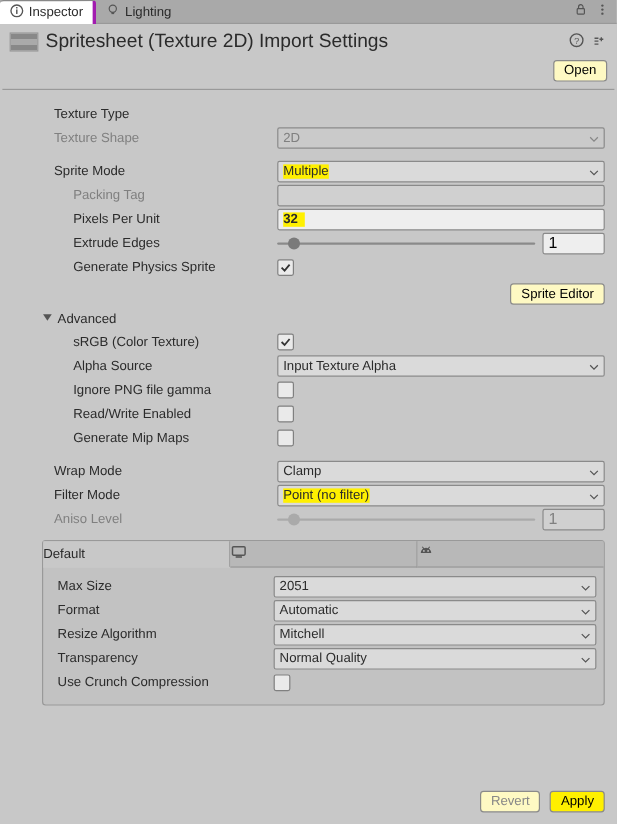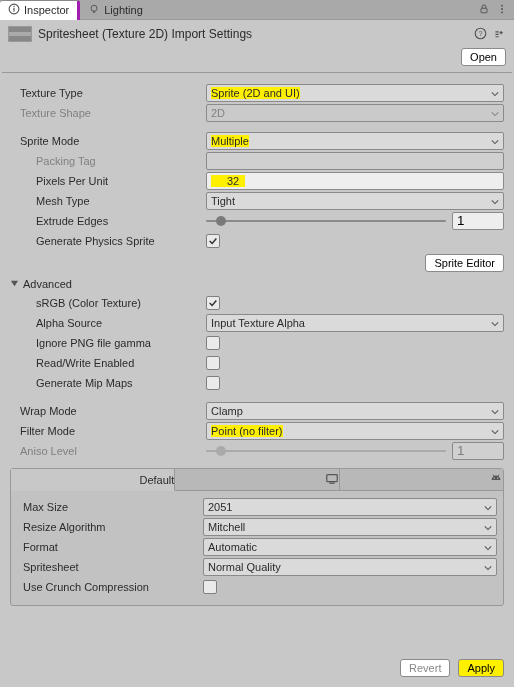--- a/index.html
+++ b/index.html
@@ -14,25 +14,25 @@
   .tabs .spacer { flex: 1; }
   .tab-icons { display: flex; gap: 6px; padding-right: 6px; }
   .tab-icons svg { width: 12px; height: 12px; }
 
   
   .header { display: flex; align-items: center; padding: 6px 8px; gap: 6px; }
   .hicons { margin-left: auto; display: flex; gap: 6px; align-items: center; }
   .hicons svg { width: 13px; height: 13px; }
   .header .thumb { width: 24px; height: 16px; background: linear-gradient(#888 0 33%, #aaa 33% 66%, #888 66% 100%); border:1px solid #999; }
   .openrow { display:flex; justify-content:flex-end; padding: 0 8px 6px 8px; }
-  .btn { background:#ffffff; border:1px solid #8a8a8a; border-radius:3px; padding:2px 8px; font-size:11px; }
+  .btn { background:#fef9c3; border:1px solid #8a8a8a; border-radius:3px; padding:2px 8px; font-size:11px; }
   .hl { background: #fff000; }
 
   
-  .body { flex:1; padding: 2px 10px 10px 10px; overflow:auto; }
+  .body { flex:1; padding: 2px 10px 10px 10px; overflow:auto;margin-left:25px; }
   .row { display:flex; align-items:center; min-height:19px; margin-bottom:1px; }
   .row .lbl { width: 196px; padding-left: 10px; }
   .row .lbl.ind1 { padding-left: 26px; }
   .row .lbl.ind2 { padding-left: 26px; }
   .row .ctrl { flex:1; position:relative; }
   .disabled { color: #808080; }
   .sep { height: 8px; }
 
   .dd { position:relative; height:18px; background:#dadada; border:1px solid #8a8a8a; border-radius:2px; padding:1px 18px 1px 4px; display:flex; align-items:center; }
   .dd.dis { background:#cacaca; color:#808080; }
@@ -55,21 +55,21 @@
   .slider.dis .knob { background:#aaa; }
 
   .foldout { display:flex; align-items:flex-end; gap:4px; margin: 6px 0 3px 0; }
   .foldout svg { width:9px; height:9px; }
 
   .right { display:flex; justify-content:flex-end; gap:6px; margin:4px 0; }
 
   
   .pbox { border:1px solid #999; border-radius:3px; margin-top:8px; background:#c2c2c2; }
   .ptabs { display:flex; height:22px; }
-  .ptab { flex:1; display:flex; align-items:center; justify-content:flex-end; border-right:1px solid #999; border-bottom:1px solid #999; background:#b8b8b8; }
+  .ptab { flex:1; display:flex; align-items:center; justify-content:flex-start; border-right:1px solid #999; border-bottom:1px solid #999; background:#b8b8b8; }
   .ptab:last-child { border-right:none; }
   .ptab.active { background:#c8c8c8; border-bottom:1px solid #c8c8c8; }
   .ptab svg { width:14px; height:14px; }
   .pbody { padding:6px 6px 8px 6px; }
   .pbody .row .lbl { width:186px; padding-left:6px; }
 
   .footer { display:flex; justify-content:flex-end; gap:8px; padding:6px 10px 10px 10px; }
 </style>
 </head>
 <body>
@@ -101,21 +101,21 @@
       <span><svg viewBox="0 0 16 16">
             <circle cx="8" cy="3.5" r="1.3" fill="#555"></circle>
             <circle cx="8" cy="8" r="1.3" fill="#555"></circle>
             <circle cx="8" cy="12.5" r="1.3" fill="#555"></circle>
           </svg></span>
     </div>
   </div>
 
   <div class="header">
     <div class="thumb"></div>
-    <div style="font-size:12px;">Spritesheet (Texture 2D) Import Settings</div>
+    <div style="font-size:16px;">Spritesheet (Texture 2D) Import Settings</div>
     <div class="hicons">
       <span><svg viewBox="0 0 16 16">
             <circle cx="8" cy="8" r="6.5" fill="none" stroke="#555" stroke-width="1.4"></circle>
             <text x="8" y="11.5" text-anchor="middle" font-size="9" fill="#555">?</text>
           </svg></span>
       <span><svg viewBox="0 0 16 16">
             <path d="M3 6h4M3 9h4M3 12h4" stroke="#555" stroke-width="1.4"></path>
             <path d="M10 5v4M8 7h4" stroke="#555" stroke-width="1.4"></path>
           </svg></span>
     </div>
@@ -125,30 +125,20 @@
   </div>
 
   <div style="height:1px;background:#999;margin:0 2px;"></div>
 
   <div class="body">
 
     <div class="sep"></div>
 
     <div class="row">
       <div class="lbl">Texture Type</div>
-      <div class="ctrl">
-          <div class="dd">
-            <span class="hl">Sprite (2D and UI)</span>
-            <span class="arr">
-              <svg viewBox="0 0 10 10">
-                <path d="M1 3 L5 7 L9 3" fill="none" stroke="#555" stroke-width="1.3"></path>
-              </svg>
-            </span>
-          </div>
-        </div>
     </div>
 
     <div class="row">
       <div class="lbl disabled">Texture Shape</div>
       <div class="ctrl">
           <div class="dd dis">
             <span>2D</span>
             <span class="arr">
               <svg viewBox="0 0 10 10">
                 <path d="M1 3 L5 7 L9 3" fill="none" stroke="#888" stroke-width="1.3"></path>
@@ -176,38 +166,25 @@
 
     <div class="row">
       <div class="lbl ind1 disabled">Packing Tag</div>
       <div class="ctrl"><input class="txt dis" readonly="" style=""></div>
     </div>
 
     <div class="row">
       <div class="lbl ind1">Pixels Per Unit</div>
       <div class="ctrl">
           <div class="txt" style="display:flex;align-items:center;">
-            <span class="hl" style="padding:0 6px 0 16px;">32</span>
-          </div>
-        </div>
-    </div>
-
-    <div class="row">
-      <div class="lbl ind1">Mesh Type</div>
-      <div class="ctrl">
-          <div class="dd">
-            <span>Tight</span>
-            <span class="arr">
-              <svg viewBox="0 0 10 10">
-                <path d="M1 3 L5 7 L9 3" fill="none" stroke="#555" stroke-width="1.3"></path>
-              </svg>
-            </span>
-          </div>
-        </div>
-    </div>
+            <span class="hl" style="padding:0 6px 0 0;font-weight:bold;">32</span>
+          </div>
+        </div>
+    </div>
+
 
     <div class="row">
       <div class="lbl ind1">Extrude Edges</div>
       <div class="ctrl">
           <div class="slider">
             <div class="track">
               <div class="line"></div>
               <div class="knob" style="left:4%;"></div>
             </div>
             <input class="txt val" value="1" style="">
@@ -356,47 +333,47 @@
                 <span>2051</span>
                 <span class="arr">
                   <svg viewBox="0 0 10 10">
                     <path d="M1 3 L5 7 L9 3" fill="none" stroke="#555" stroke-width="1.3"></path>
                   </svg>
                 </span>
               </div>
             </div>
         </div>
         <div class="row">
+          <div class="lbl">Format</div>
+          <div class="ctrl">
+              <div class="dd">
+                <span>Automatic</span>
+                <span class="arr">
+                  <svg viewBox="0 0 10 10">
+                    <path d="M1 3 L5 7 L9 3" fill="none" stroke="#555" stroke-width="1.3"></path>
+                  </svg>
+                </span>
+              </div>
+            </div>
+        </div>
+        <div class="row">
           <div class="lbl">Resize Algorithm</div>
           <div class="ctrl">
               <div class="dd">
                 <span>Mitchell</span>
                 <span class="arr">
                   <svg viewBox="0 0 10 10">
                     <path d="M1 3 L5 7 L9 3" fill="none" stroke="#555" stroke-width="1.3"></path>
                   </svg>
                 </span>
               </div>
             </div>
         </div>
         <div class="row">
-          <div class="lbl">Format</div>
-          <div class="ctrl">
-              <div class="dd">
-                <span>Automatic</span>
-                <span class="arr">
-                  <svg viewBox="0 0 10 10">
-                    <path d="M1 3 L5 7 L9 3" fill="none" stroke="#555" stroke-width="1.3"></path>
-                  </svg>
-                </span>
-              </div>
-            </div>
-        </div>
-        <div class="row">
-          <div class="lbl">Spritesheet</div>
+          <div class="lbl">Transparency</div>
           <div class="ctrl">
               <div class="dd">
                 <span>Normal Quality</span>
                 <span class="arr">
                   <svg viewBox="0 0 10 10">
                     <path d="M1 3 L5 7 L9 3" fill="none" stroke="#555" stroke-width="1.3"></path>
                   </svg>
                 </span>
               </div>
             </div>

